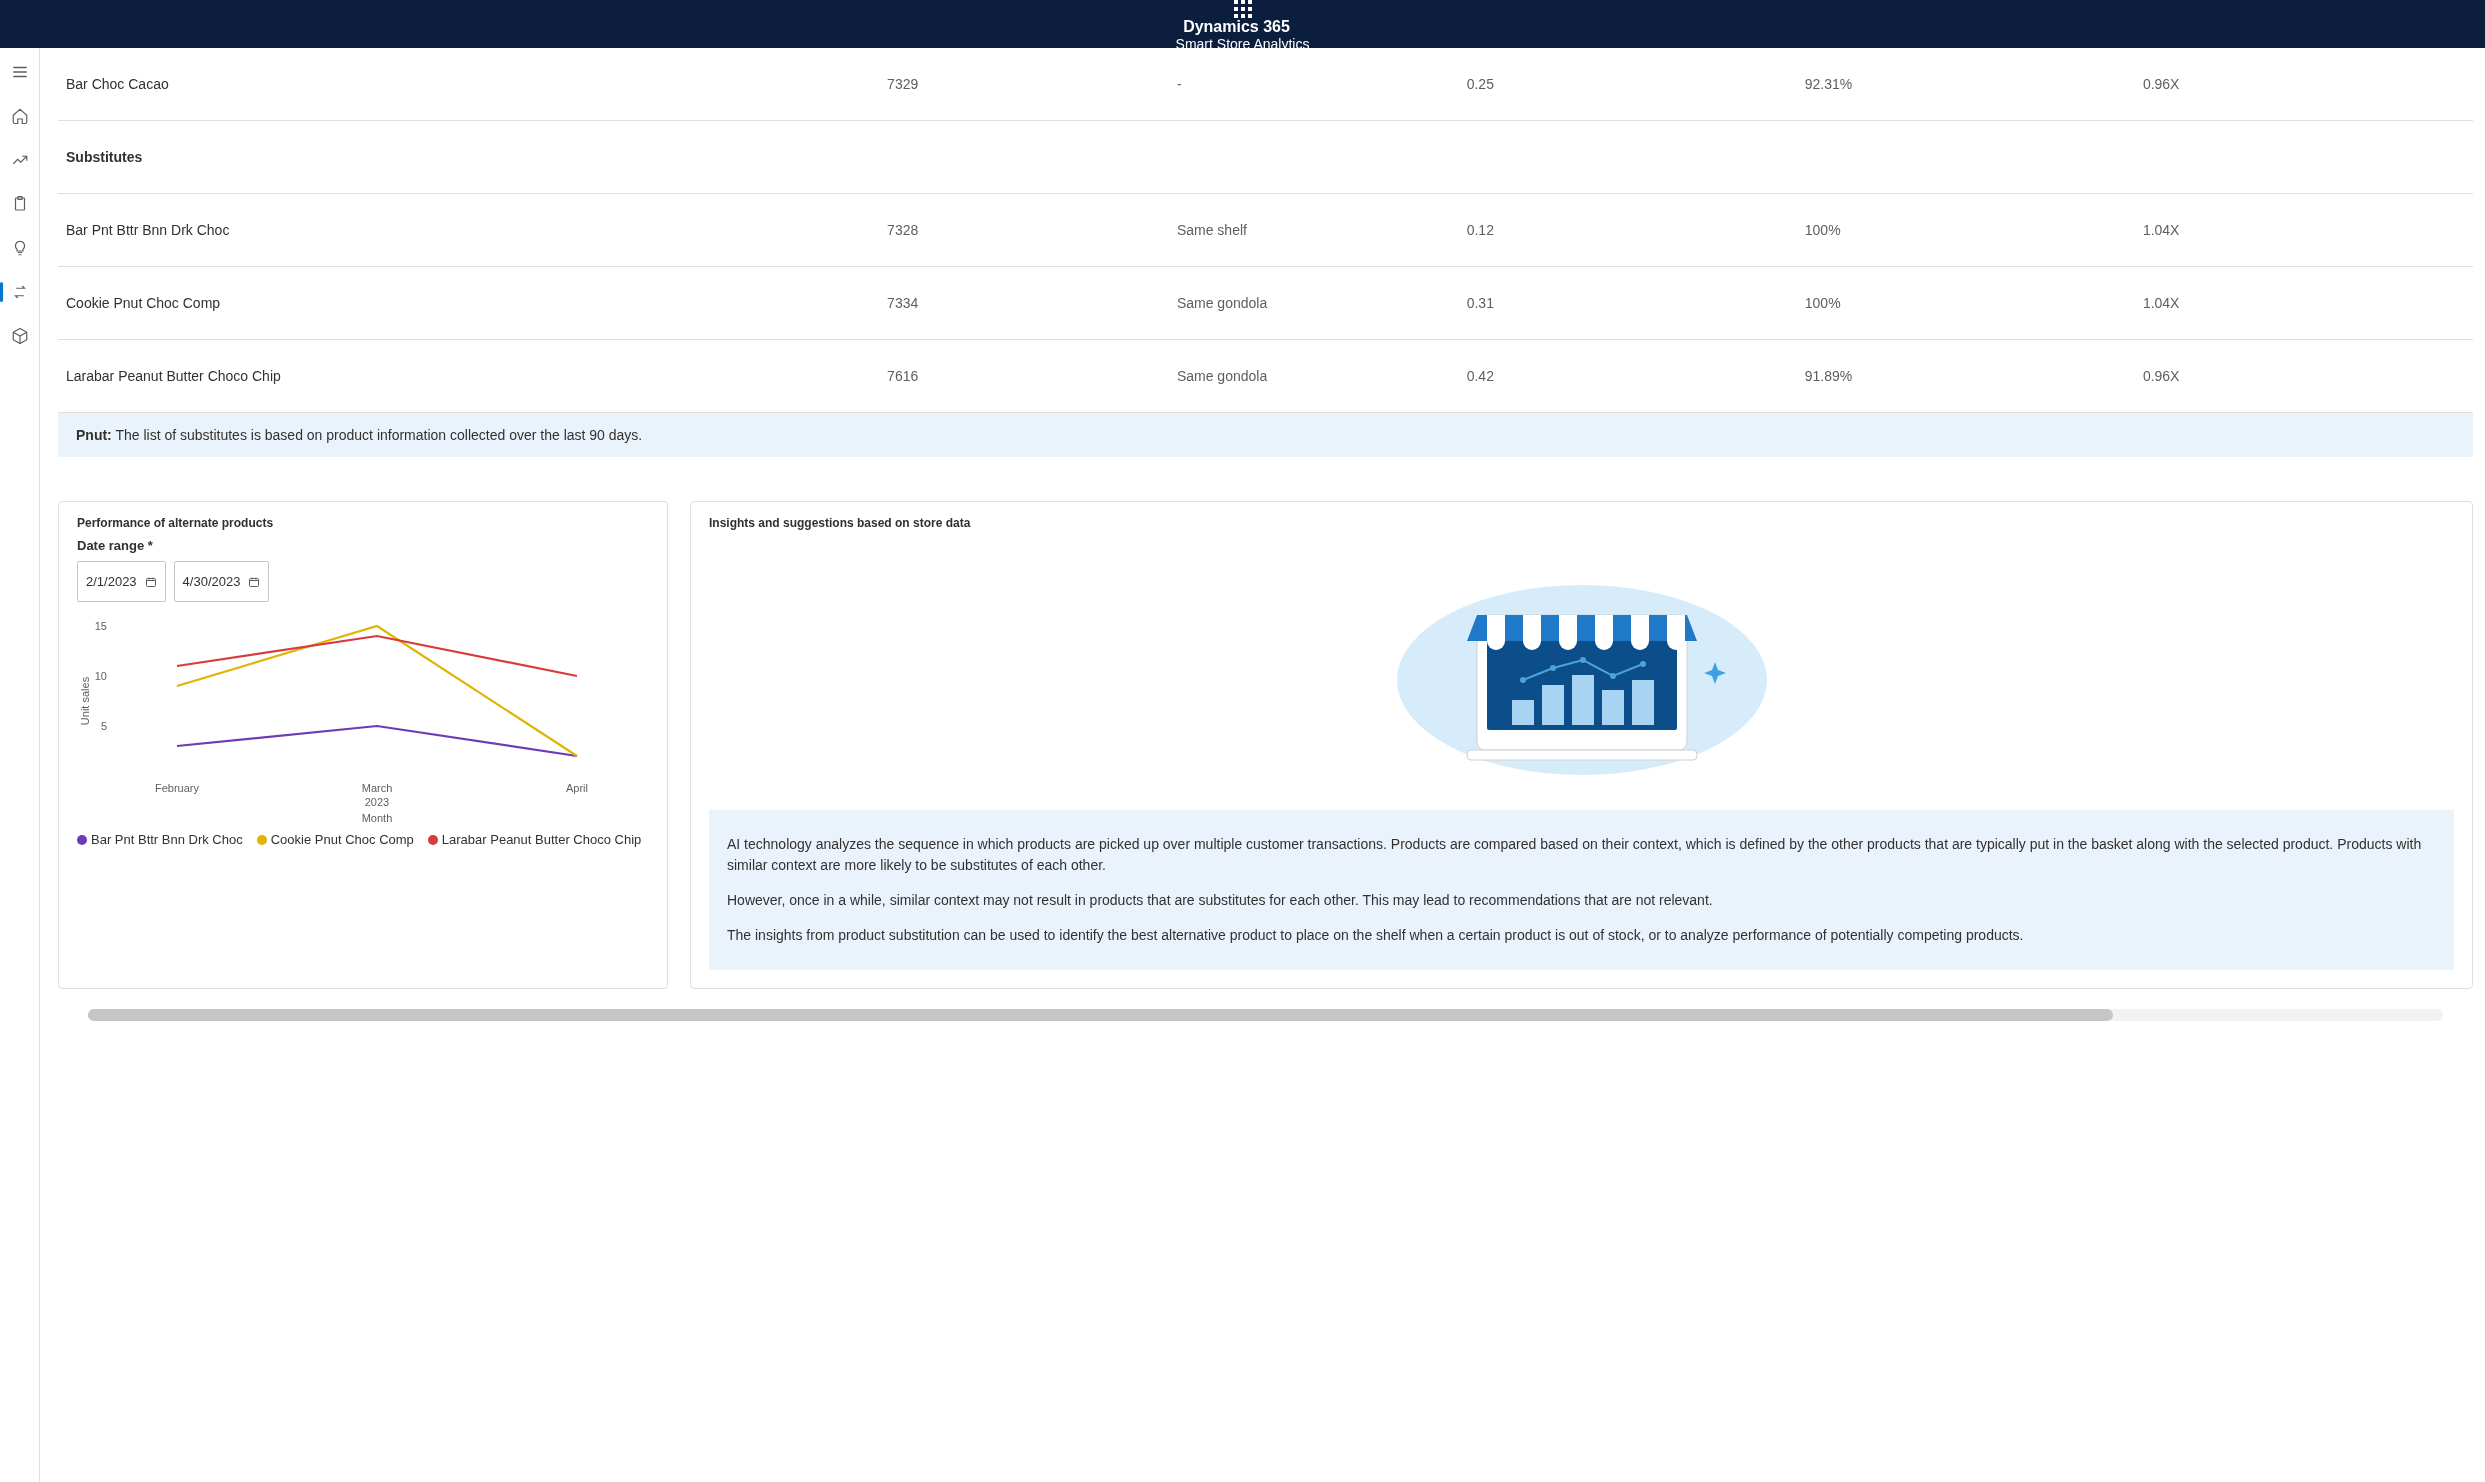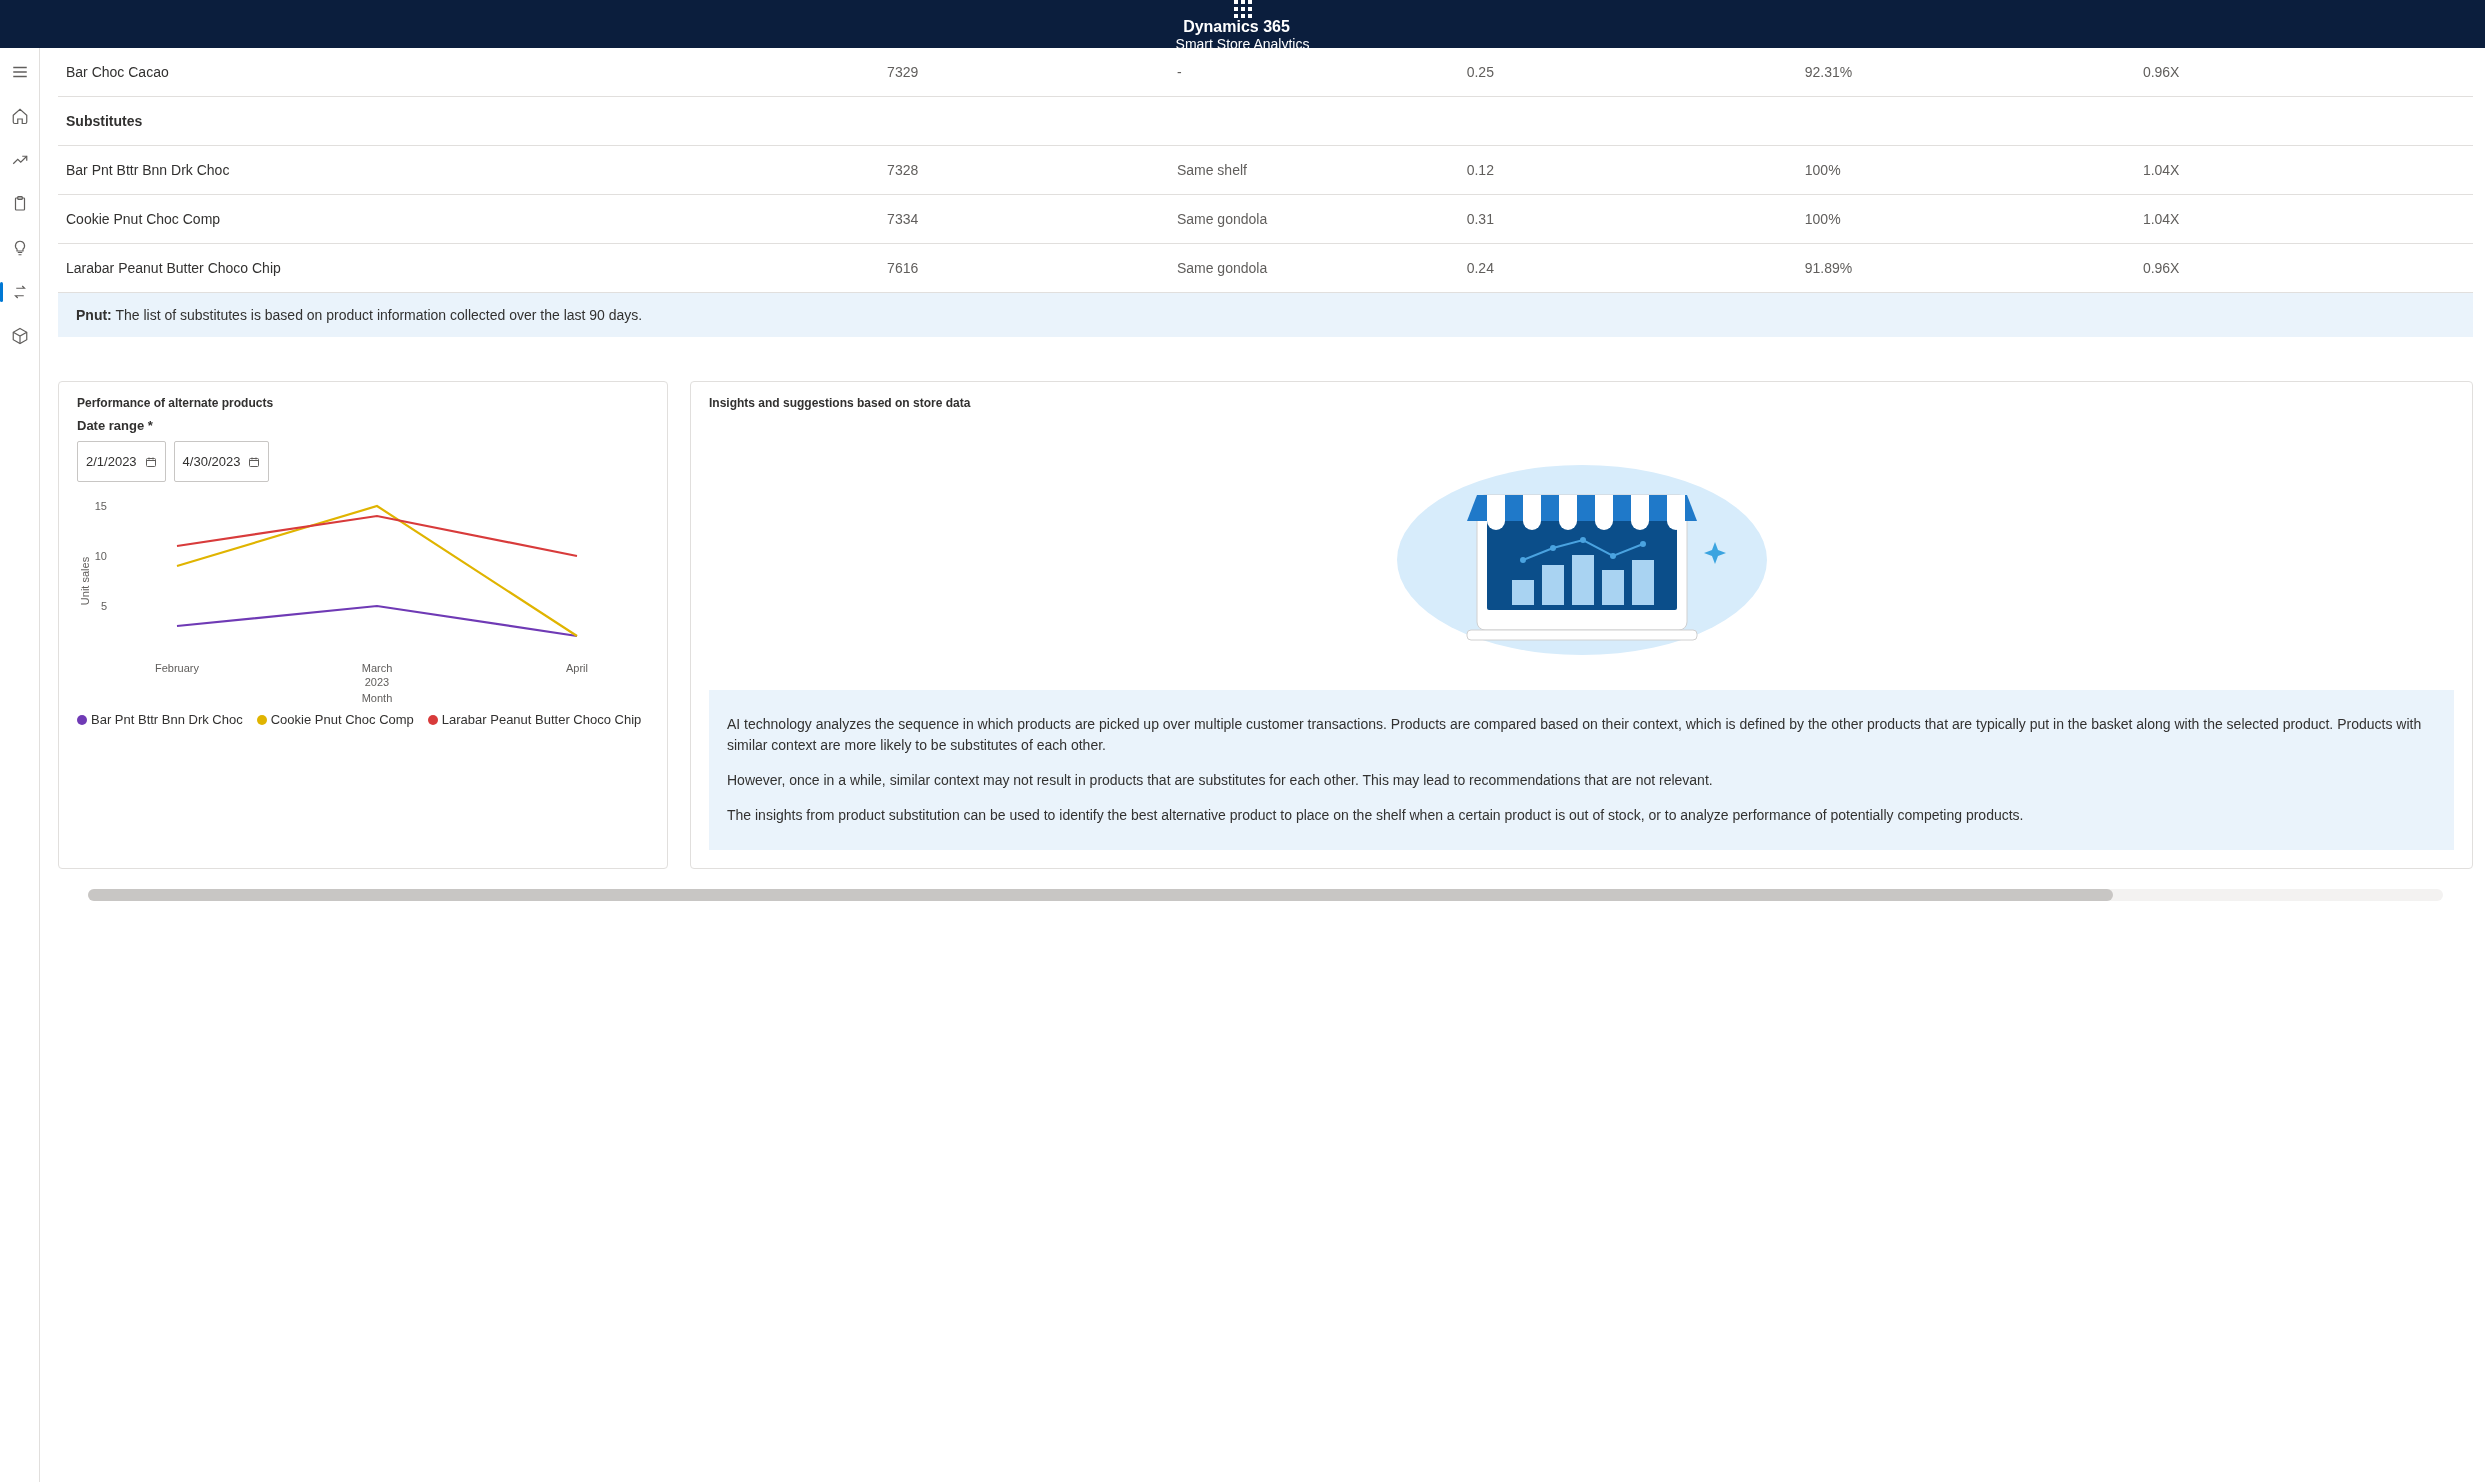--- a/index.html
+++ b/index.html
@@ -104,21 +104,21 @@
       flex: 1;
       overflow: auto;
       padding: 0 12px 12px 18px;
       background: #fff;
     }
     table.data {
       width: 100%;
       border-collapse: collapse;
     }
     table.data td {
-      padding: 16px 8px;
+      padding: 28px 8px;
       border-bottom: 1px solid #e1dfdd;
       color: #605e5c;
       font-size: 14px;
     }
     table.data td:first-child { color: #323130; }
     table.data tr.section-row td {
       font-weight: 700;
       color: #323130;
       border-bottom: 1px solid #e1dfdd;
     }
@@ -354,21 +354,21 @@
         <td>7334</td>
         <td>Same gondola</td>
         <td>0.31</td>
         <td>100%</td>
         <td>1.04X</td>
       </tr>
       <tr>
         <td>Larabar Peanut Butter Choco Chip</td>
         <td>7616</td>
         <td>Same gondola</td>
-        <td>0.24</td>
+        <td>0.42</td>
         <td>91.89%</td>
         <td>0.96X</td>
       </tr>
     </tbody>
       </table>
 
     <div class="note-banner">
       <b>Pnut:</b>
       <span>The list of substitutes is based on product information collected over the last 90 days.</span>
     </div>

